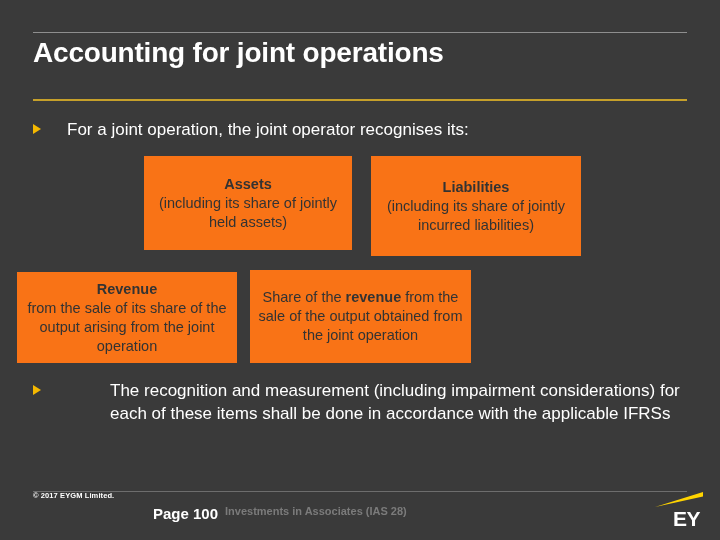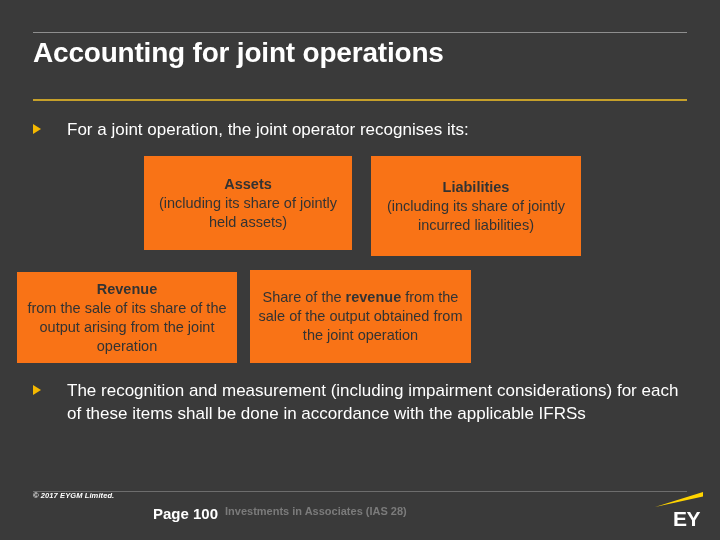--- a/index.html
+++ b/index.html
@@ -64,21 +64,21 @@
     margin-right: 0;
   }
   .bullet-text {
     color: #ffffff;
     font-size: 17px;
     line-height: 23px;
     font-weight: normal;
   }
   #bullet-1 { left: 33px; top: 118px; width: 660px; }
   #bullet-1 .bullet-text { margin-left: 26px; }
-  #bullet-2 { left: 33px; top: 379px; width: 662px; }
+  #bullet-2 { left: 33px; top: 379px; width: 662px; gap: 43px; }
   #bullet-2 .bullet-text { margin-left: 26px; }
 
   
   .box {
     position: absolute;
     background: #f97316;
     color: #333333;
     display: flex;
     flex-direction: column;
     align-items: center;
@@ -114,21 +114,20 @@
     background: #6d6d6d;
   }
   .footer-copyright {
     position: absolute;
     left: 33px;
     top: 491px;
     color: #ffffff;
     font-size: 7.5px;
     font-weight: bold;
     letter-spacing: 0.1px;
-    font-style: italic;
   }
   .footer-page {
     position: absolute;
     left: 153px;
     top: 505px;
     color: #ffffff;
     font-size: 15px;
     font-weight: bold;
   }
   .footer-section {

